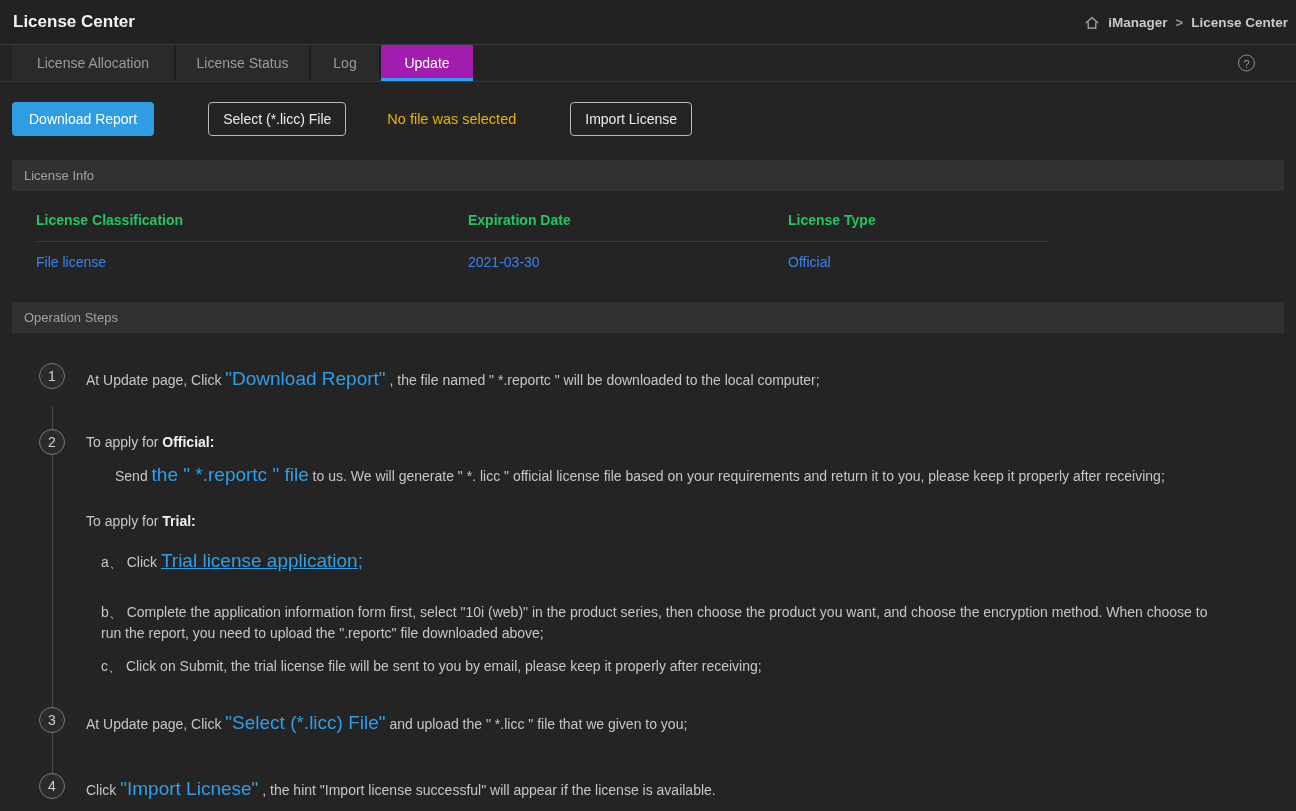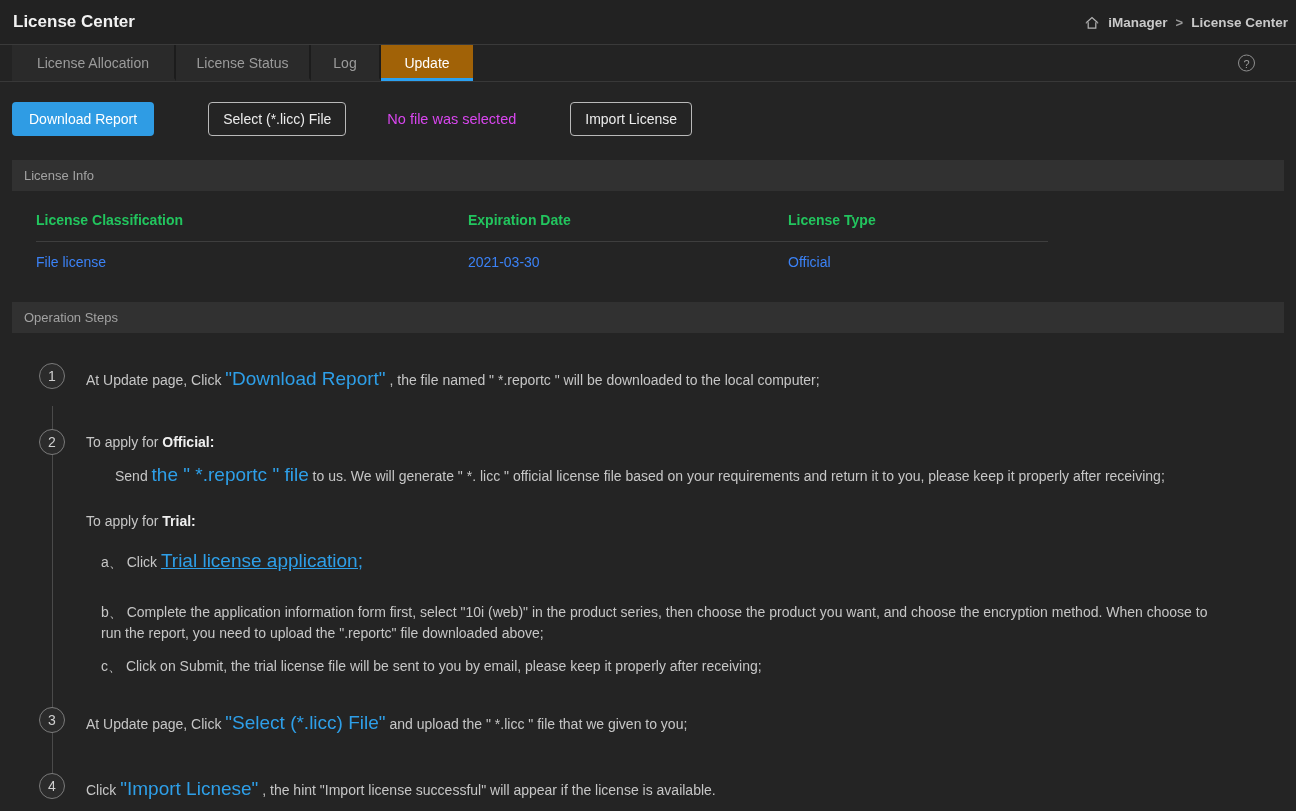--- a/index.html
+++ b/index.html
@@ -31,34 +31,34 @@
     height:37px; background:#232323; border-bottom:1px solid #383838;
     display:flex; align-items:stretch; position:relative; padding-left:12px;
   }
   .tab{
     display:flex; align-items:center; justify-content:center;
     background:#2a2a2a; color:#9b9b9b; font-size:14px;
     border-right:2px solid #1c1c1c; border-bottom:3px solid transparent;
     cursor:pointer; padding-top:2px;
   }
   .tab.t0{ width:164px; } .tab.t1{ width:135px; } .tab.t2{ width:70px; } .tab.t3{ width:92px; }
-  .tab.active{ background:#a16207; color:#ffffff; border-bottom:3px solid var(--tab-underline); border-right:none;text-align:right; }
+  .tab.active{ background:#a21caf; color:#ffffff; border-bottom:3px solid var(--tab-underline); border-right:none;text-align:right; }
   .help-ic{
     position:absolute; right:41px; top:50%; transform:translateY(-50%);
     width:17px; height:17px; border:1px solid #8f8f8f; border-radius:50%;
     color:#9c9c9c; font-size:11px; display:flex; align-items:center; justify-content:center;
     cursor:pointer;
   }
   
   .toolbar{ margin:20px 12px 0 12px; display:flex; align-items:center;gap:31px; }
   .btn{ height:34px; border-radius:4px; font-size:14px; display:inline-flex; align-items:center; cursor:pointer; }
   .btn-primary{ background:var(--btn-blue); color:#ffffff; border:none; padding:0 17px; }
   .btn-outline{ background:transparent; color:#ececec; border:1px solid #b9b9b9; padding:0 14px; }
   .sel-btn{ margin-left:23px; }
-  .no-file{ color:#d946ef; font-size:14.5px; margin-left:10px; }
+  .no-file{ color:#eab308; font-size:14.5px; margin-left:10px; }
   .imp-btn{ margin-left:23px; }
   
   .section-bar{
     margin:0 12px; height:31px; background:#313131; color:#a2a2a2;
     display:flex; align-items:center; padding-left:12px; font-size:13px;
   }
   .sb-info{ margin-top:24px; }
   .sb-steps{ margin-top:18px; }
   
   .lic-table{ margin-left:36px; width:1012px; }

